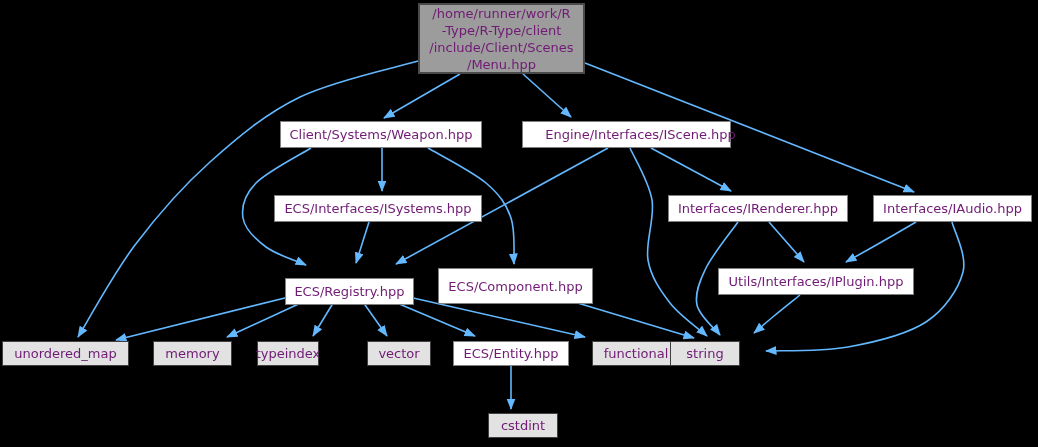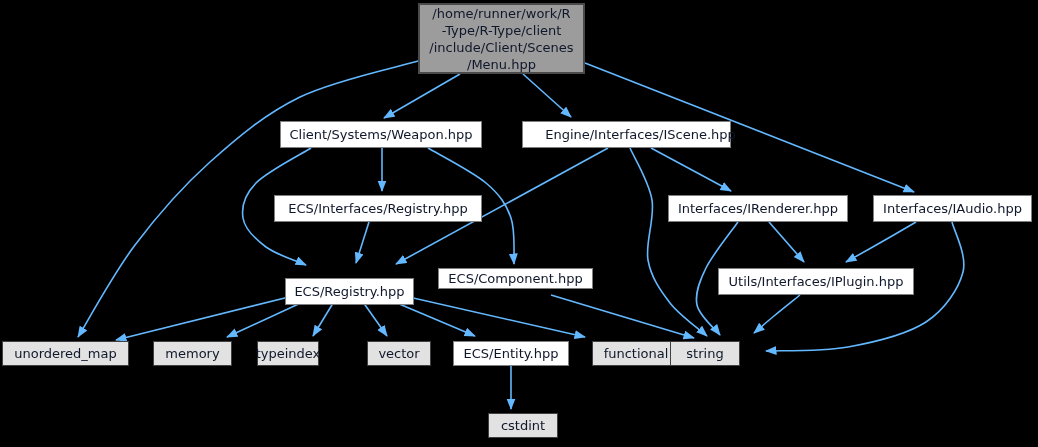--- a/index.html
+++ b/index.html
@@ -1,19 +1,19 @@
 <!DOCTYPE html>
 <html><head>
 <meta charset="utf-8">
 <style>
   html,body{margin:0;padding:0;background:#000;}
   #canvas{position:relative;width:1038px;height:447px;background:#000;overflow:hidden;}
   #edge-layer{position:absolute;left:0;top:0;width:1038px;height:447px;}
   .node{position:absolute;display:flex;align-items:center;justify-content:center;
-        font-family:"DejaVu Sans",sans-serif;font-size:13px;color:#0f172a;
+        font-family:"DejaVu Sans",sans-serif;font-size:13px;color:#701a75;
         text-align:center;box-sizing:border-box;white-space:pre-line;cursor:pointer;}
   .node.internal{background:#ffffff;border:1px solid #7f7f7f;}
   .node.system{background:#e2e2e2;border:1px solid #404040;}
   .node.root{background:#9c9c9c;border:2px solid #4a4a4a;line-height:17px;}
 </style>
 </head>
 <body>
 
 <div id="canvas">
   <svg id="edge-layer" xmlns="http://www.w3.org/2000/svg">
@@ -47,25 +47,25 @@
       <path d="M511,366 L511,409" fill="none" stroke="#63b8ff" stroke-width="1.6" marker-end="url(#arrow)"></path>
       <path d="M369,222 L356,263" fill="none" stroke="#63b8ff" stroke-width="1.6" marker-end="url(#arrow)"></path>
     </svg>
   <div id="node-layer">
       <div class="node root" style="left: 418px; top: 3px; width: 167px; height: 71px;">/home/runner/work/R
 -Type/R-Type/client
 /include/Client/Scenes
 /Menu.hpp</div>
       <div class="node internal" style="left: 280px; top: 121px; width: 202px; height: 27px;">Client/Systems/Weapon.hpp</div>
       <div class="node internal" style="left: 522px; top: 121px; width: 209px; height: 27px; padding-left: 28px;">Engine/Interfaces/IScene.hpp</div>
-      <div class="node internal" style="left: 274px; top: 195px; width: 208px; height: 27px;">ECS/Interfaces/Registry.hpp</div>
+      <div class="node internal" style="left: 274px; top: 195px; width: 208px; height: 27px;">ECS/Interfaces/ISystems.hpp</div>
       <div class="node internal" style="left: 668px; top: 195px; width: 180px; height: 27px;">Interfaces/IRenderer.hpp</div>
       <div class="node internal" style="left: 873px; top: 195px; width: 159px; height: 27px;">Interfaces/IAudio.hpp</div>
       <div class="node internal" style="left: 285px; top: 268px; width: 129px; height: 27px; margin-top: 10px;">ECS/Registry.hpp</div>
-      <div class="node internal" style="left: 438px; top: 268px; width: 155px; height: 21px;">ECS/Component.hpp</div>
+      <div class="node internal" style="left: 438px; top: 268px; width: 155px; height: 36px;">ECS/Component.hpp</div>
       <div class="node internal" style="left: 718px; top: 268px; width: 196px; height: 27px;">Utils/Interfaces/IPlugin.hpp</div>
       <div class="node system" style="left: 2px; top: 341px; width: 127px; height: 25px;">unordered_map</div>
       <div class="node system" style="left: 153px; top: 341px; width: 79px; height: 25px;">memory</div>
       <div class="node system" style="left: 257px; top: 341px; width: 62px; height: 25px;">typeindex</div>
       <div class="node system" style="left: 367px; top: 341px; width: 64px; height: 25px;">vector</div>
       <div class="node internal" style="left: 453px; top: 341px; width: 116px; height: 25px;">ECS/Entity.hpp</div>
       <div class="node system" style="left: 592px; top: 341px; width: 88px; height: 25px;">functional</div>
       <div class="node system" style="left: 670px; top: 341px; width: 70px; height: 25px;">string</div>
       <div class="node system" style="left: 488px; top: 413px; width: 70px; height: 25px;">cstdint</div>
     </div>

